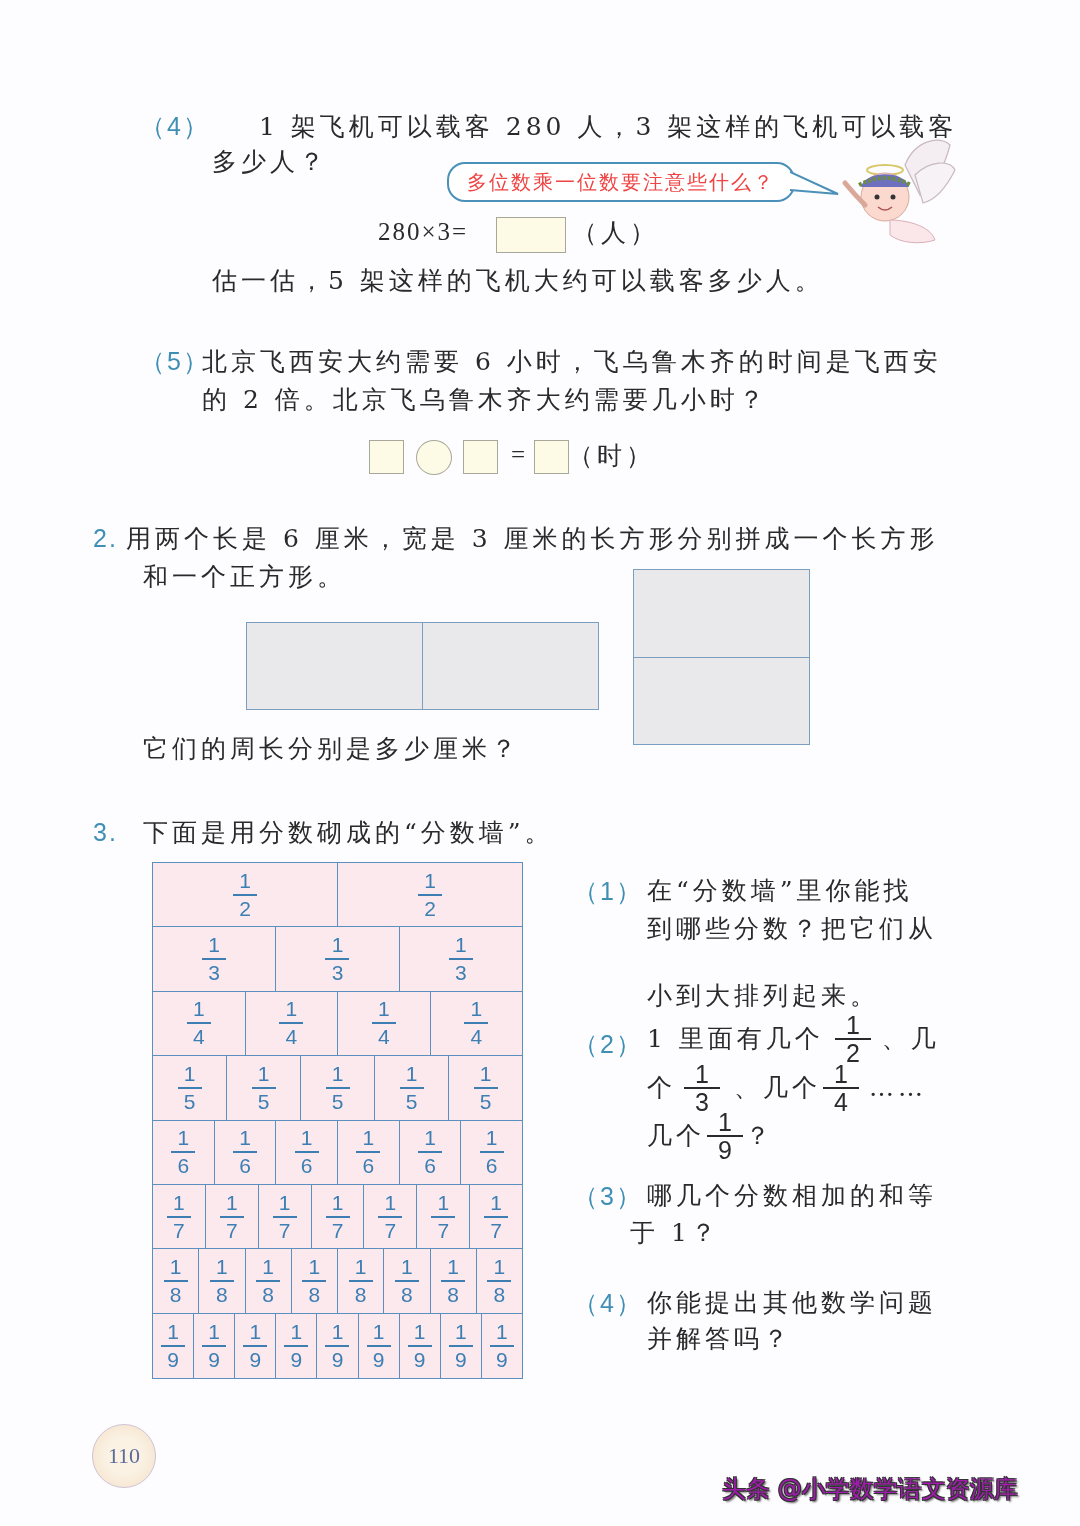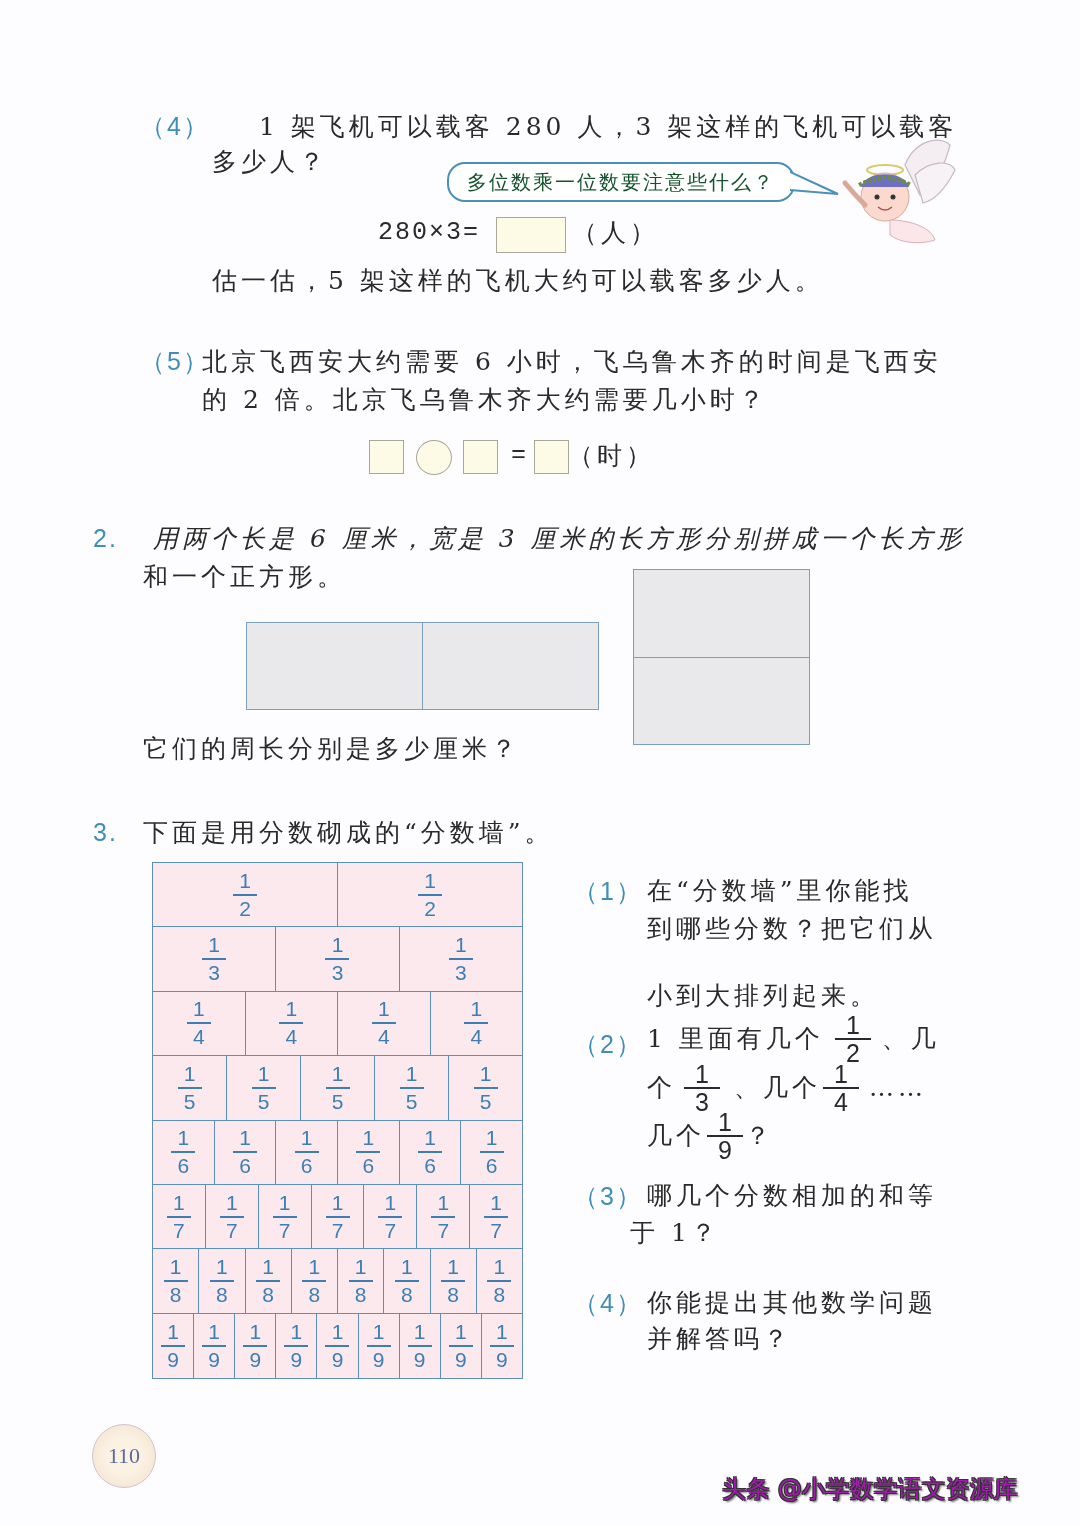--- a/index.html
+++ b/index.html
@@ -1,27 +1,27 @@
 <!DOCTYPE html>
 <html><head>
 <meta charset="utf-8">
 <style>
   * { box-sizing: border-box; margin: 0; padding: 0; }
   html, body { width: 1080px; height: 1526px; background: #fdfcfe; overflow: hidden; }
   body { position: relative; font-family: "DejaVu Serif", "Liberation Serif", serif; color: #2a2a2a; }
   .abs { position: absolute; }
   .txt { font-size: 25px; letter-spacing: 4px; line-height: 38px; white-space: nowrap; }
   .num-label { color: #3f8fb5; font-family: "Liberation Sans", sans-serif; font-size: 25px; letter-spacing: 2px; }
-  .sans { font-family: Liberation Mono, monospace; }
+  .sans { font-family: Liberation Serif, serif; }
   .answer-box { background: #fdfbe6; border: 1.5px solid #a8a89a; }
   .answer-circle { background: #fdfbe6; border: 1.5px solid #a8a89a; border-radius: 50%; }
 
   .bubble {
     background: #fff; border: 2px solid #4a90b8; border-radius: 18px;
-    color: #14532d; font-size: 20px; letter-spacing: 2px; line-height: 36px;
+    color: #ef4444; font-size: 20px; letter-spacing: 2px; line-height: 36px;
     padding: 0 18px; white-space: nowrap;
   }
 
   .rect-shape { background: #e9e9eb; border: 1.5px solid #7a9fc0; }
 
   .wall { left: 152px; top: 862px; width: 371px; border: 1.5px solid #5a8fc0; background: #fce9ee; }
   .wall-row { display: flex; height: 64.4px; border-bottom: 1.5px solid #5a8fc0; }
   .wall-row:last-child { border-bottom: none; }
   .brick { flex: 1; border-right: 1.5px solid #5a8fc0; display: flex; align-items: center; justify-content: center; }
   .brick:last-child { border-right: none; }
@@ -83,21 +83,21 @@
 <div class="abs txt" style="left:202px; top:381px;">的 2 倍。北京飞乌鲁木齐大约需要几小时？</div>
 
 <div class="abs answer-box" style="left:369px; top:440px; width:35px; height:34px;"></div>
 <div class="abs answer-circle" style="left:416px; top:440px; width:36px; height:35px;"></div>
 <div class="abs answer-box" style="left:463px; top:440px; width:35px; height:34px;"></div>
 <div class="abs sans" style="left:511px; top:441px; font-size:25px;">=</div>
 <div class="abs answer-box" style="left:534px; top:440px; width:35px; height:34px;"></div>
 <div class="abs txt" style="left:568px; top:437px;">（时）</div>
 
 <div class="abs num-label" style="left:93px; top:524px;">2.</div>
-<div class="abs txt" style="left:153px; top:520px;font-style:italic;">用两个长是 6 厘米，宽是 3 厘米的长方形分别拼成一个长方形</div>
+<div class="abs txt" style="left:126px; top:520px;">用两个长是 6 厘米，宽是 3 厘米的长方形分别拼成一个长方形</div>
 <div class="abs txt" style="left:143px; top:558px;">和一个正方形。</div>
 
 <div class="abs rect-shape" style="left:246px; top:622px; width:177px; height:88px;"></div>
 <div class="abs rect-shape" style="left:422px; top:622px; width:177px; height:88px;"></div>
 
 <div class="abs rect-shape" style="left:633px; top:569px; width:177px; height:89px;"></div>
 <div class="abs rect-shape" style="left:633px; top:657px; width:177px; height:88px;"></div>
 
 <div class="abs txt" style="left:143px; top:730px;">它们的周长分别是多少厘米？</div>
 

